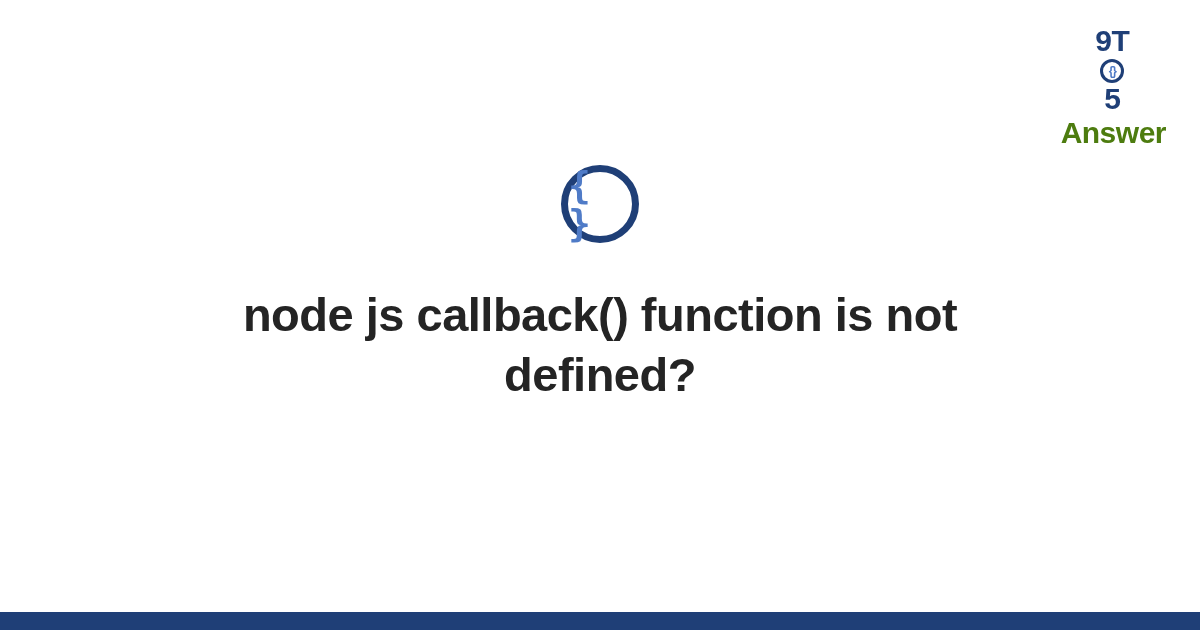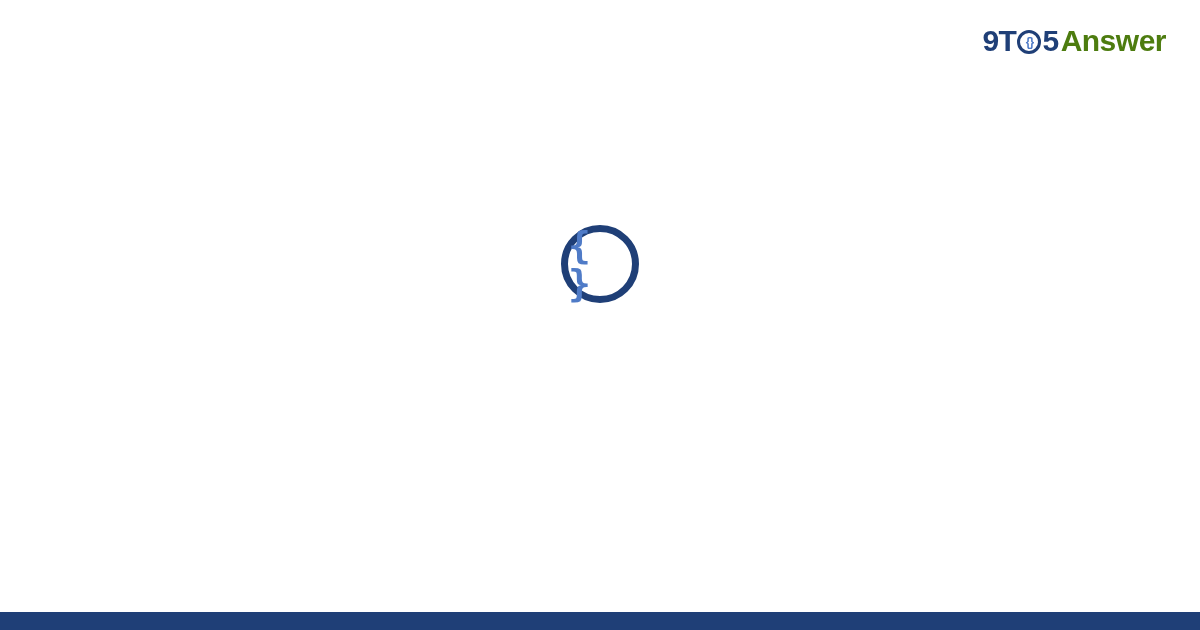--- a/index.html
+++ b/index.html
@@ -1,18 +1,19 @@
 <!DOCTYPE html>
 <html><head>
   <meta charset="utf-8">
   <style>
     * {
       margin: 0;
       padding: 0;
       box-sizing: border-box;
+      flex-direction: column;
     }
     body {
       width: 1200px;
       height: 630px;
       background: #ffffff;
       font-family: -apple-system, BlinkMacSystemFont, "Segoe UI", Helvetica, Arial, sans-serif;
       position: relative;
       overflow: hidden;
     }
     .brand {
@@ -115,15 +116,16 @@
     <span class="seg-o-inner">{}</span>
   </span>
   <span class="seg-5">5</span>
   <span class="seg-answer">Answer</span>
 </div>
 
 <div class="center">
   <div class="category-icon">
     <span class="braces">{ }</span>
   </div>
+  <h1 class="title">node js callback() function is not defined?</h1>
 </div>
 
 <div class="footer-bar"></div>
 
 </body></html>

